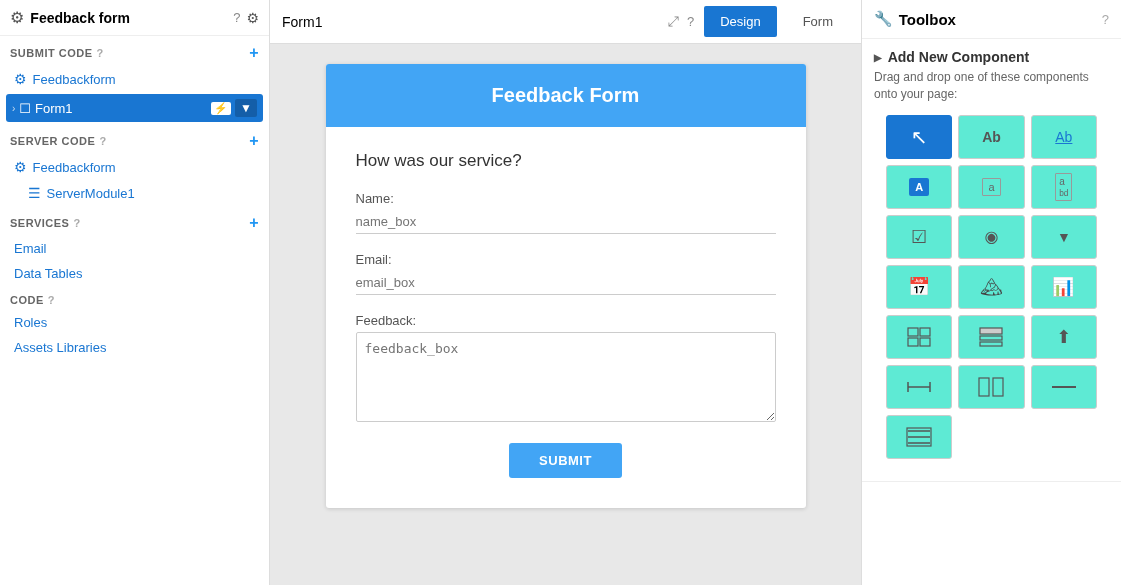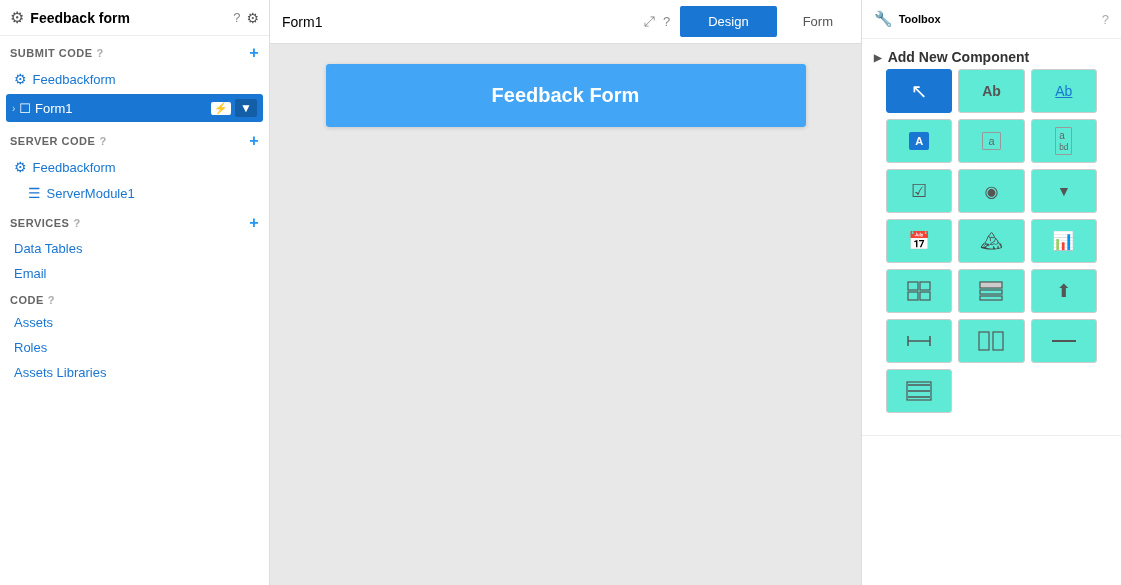--- a/index.html
+++ b/index.html
@@ -85,21 +85,21 @@
       border-bottom: 1px solid #ddd;
       padding: 0 12px;
       height: 44px;
       gap: 10px;
     }
     .form-title { font-size: 14px; font-weight: 500; flex: 1; }
     .center-icons { display: flex; gap: 8px; align-items: center; color: #888; }
     .tab-design {
       background: #1976d2;
       color: #fff;
-      padding: 8px 28px;
+      padding: 8px 16px;
       border: none;
       cursor: pointer;
       font-size: 13px;
       border-radius: 2px;
     }
     .tab-code {
       background: transparent;
       color: #555;
       padding: 8px 16px;
       border: none;
@@ -197,21 +197,21 @@
       overflow-y: auto;
     }
     .toolbox-header {
       display: flex;
       align-items: center;
       padding: 10px 12px;
       border-bottom: 1px solid #eee;
       gap: 6px;
     }
     .toolbox-header-icon { font-size: 15px; color: #555; }
-    .toolbox-header-title { font-size: 11px; font-weight: bold; flex: 1; }
+    .toolbox-header-title { font-size: 15px; font-weight: bold; flex: 1; }
     .toolbox-header-help { color: #aaa; font-size: 13px; cursor: pointer; }
 
     .add-new-section {
       padding: 10px 12px;
       border-bottom: 1px solid #eee;
     }
     .add-new-title {
       display: flex;
       align-items: center;
       gap: 6px;
@@ -299,34 +299,31 @@
     <span>ServerModule1</span>
   </div>
 
   <div class="section-label">
     <span>SERVICES</span>
     <span class="help-icon">?</span>
     <span class="add-icon">+</span>
   </div>
 
   <div class="sidebar-item">
+    <span>Email</span>
+  </div>
+  <div class="sidebar-item">
     <span>Data Tables</span>
-  </div>
-  <div class="sidebar-item">
-    <span>Email</span>
   </div>
 
   <div class="section-label">
     <span>CODE</span>
     <span class="help-icon">?</span>
   </div>
 
-  <div class="sidebar-item">
-    <span>Assets</span>
-  </div>
   <div class="sidebar-item">
     <span>Roles</span>
   </div>
   <div class="sidebar-item">
     <span>Assets Libraries</span>
   </div>
 </div>
 
 <div class="center">
   <div class="center-header">
@@ -335,36 +332,59 @@
       <span style="cursor:pointer; font-size:14px; color:#888;">⤢</span>
       <span style="cursor:pointer; font-size:13px; color:#888;">?</span>
     </div>
     <button class="tab-design">Design</button>
     <button class="tab-code">Form</button>
   </div>
 
   <div class="center-body">
     <div class="form-canvas">
       <div class="form-banner">Feedback Form</div>
+      <div class="form-body">
+        <div class="form-question">How was our service?</div>
+
+        <div class="form-field">
+          <label>Name:</label>
+          <input type="text" placeholder="name_box" style="">
+        </div>
+
+        <div class="form-field">
+          <label>Email:</label>
+          <input type="text" placeholder="email_box" style="">
+        </div>
+
+        <div class="form-field">
+          <label>Feedback:</label>
+          <textarea placeholder="feedback_box" style=""></textarea>
+        </div>
+
+        <div class="submit-row">
+          <button class="submit-btn">SUBMIT</button>
+        </div>
+      </div>
     </div>
   </div>
 </div>
 
 <div class="toolbox">
   <div class="toolbox-header">
     <span class="toolbox-header-icon">🔧</span>
     <span class="toolbox-header-title">Toolbox</span>
     <span class="toolbox-header-help">?</span>
   </div>
 
   <div class="add-new-section">
     <div class="add-new-title">
       <span class="add-new-triangle">▶</span>
       <span>Add New Component</span>
     </div>
+    <div class="add-new-desc">Drag and drop one of these components onto your page:</div>
 
     <div class="components-grid">
 
       <div class="comp-item active">
         <span style="font-size:20px;">↖</span>
       </div>
 
       <div class="comp-item">
         <span style="font-size:14px; font-weight:bold; color:#555;">Ab</span>
       </div>

